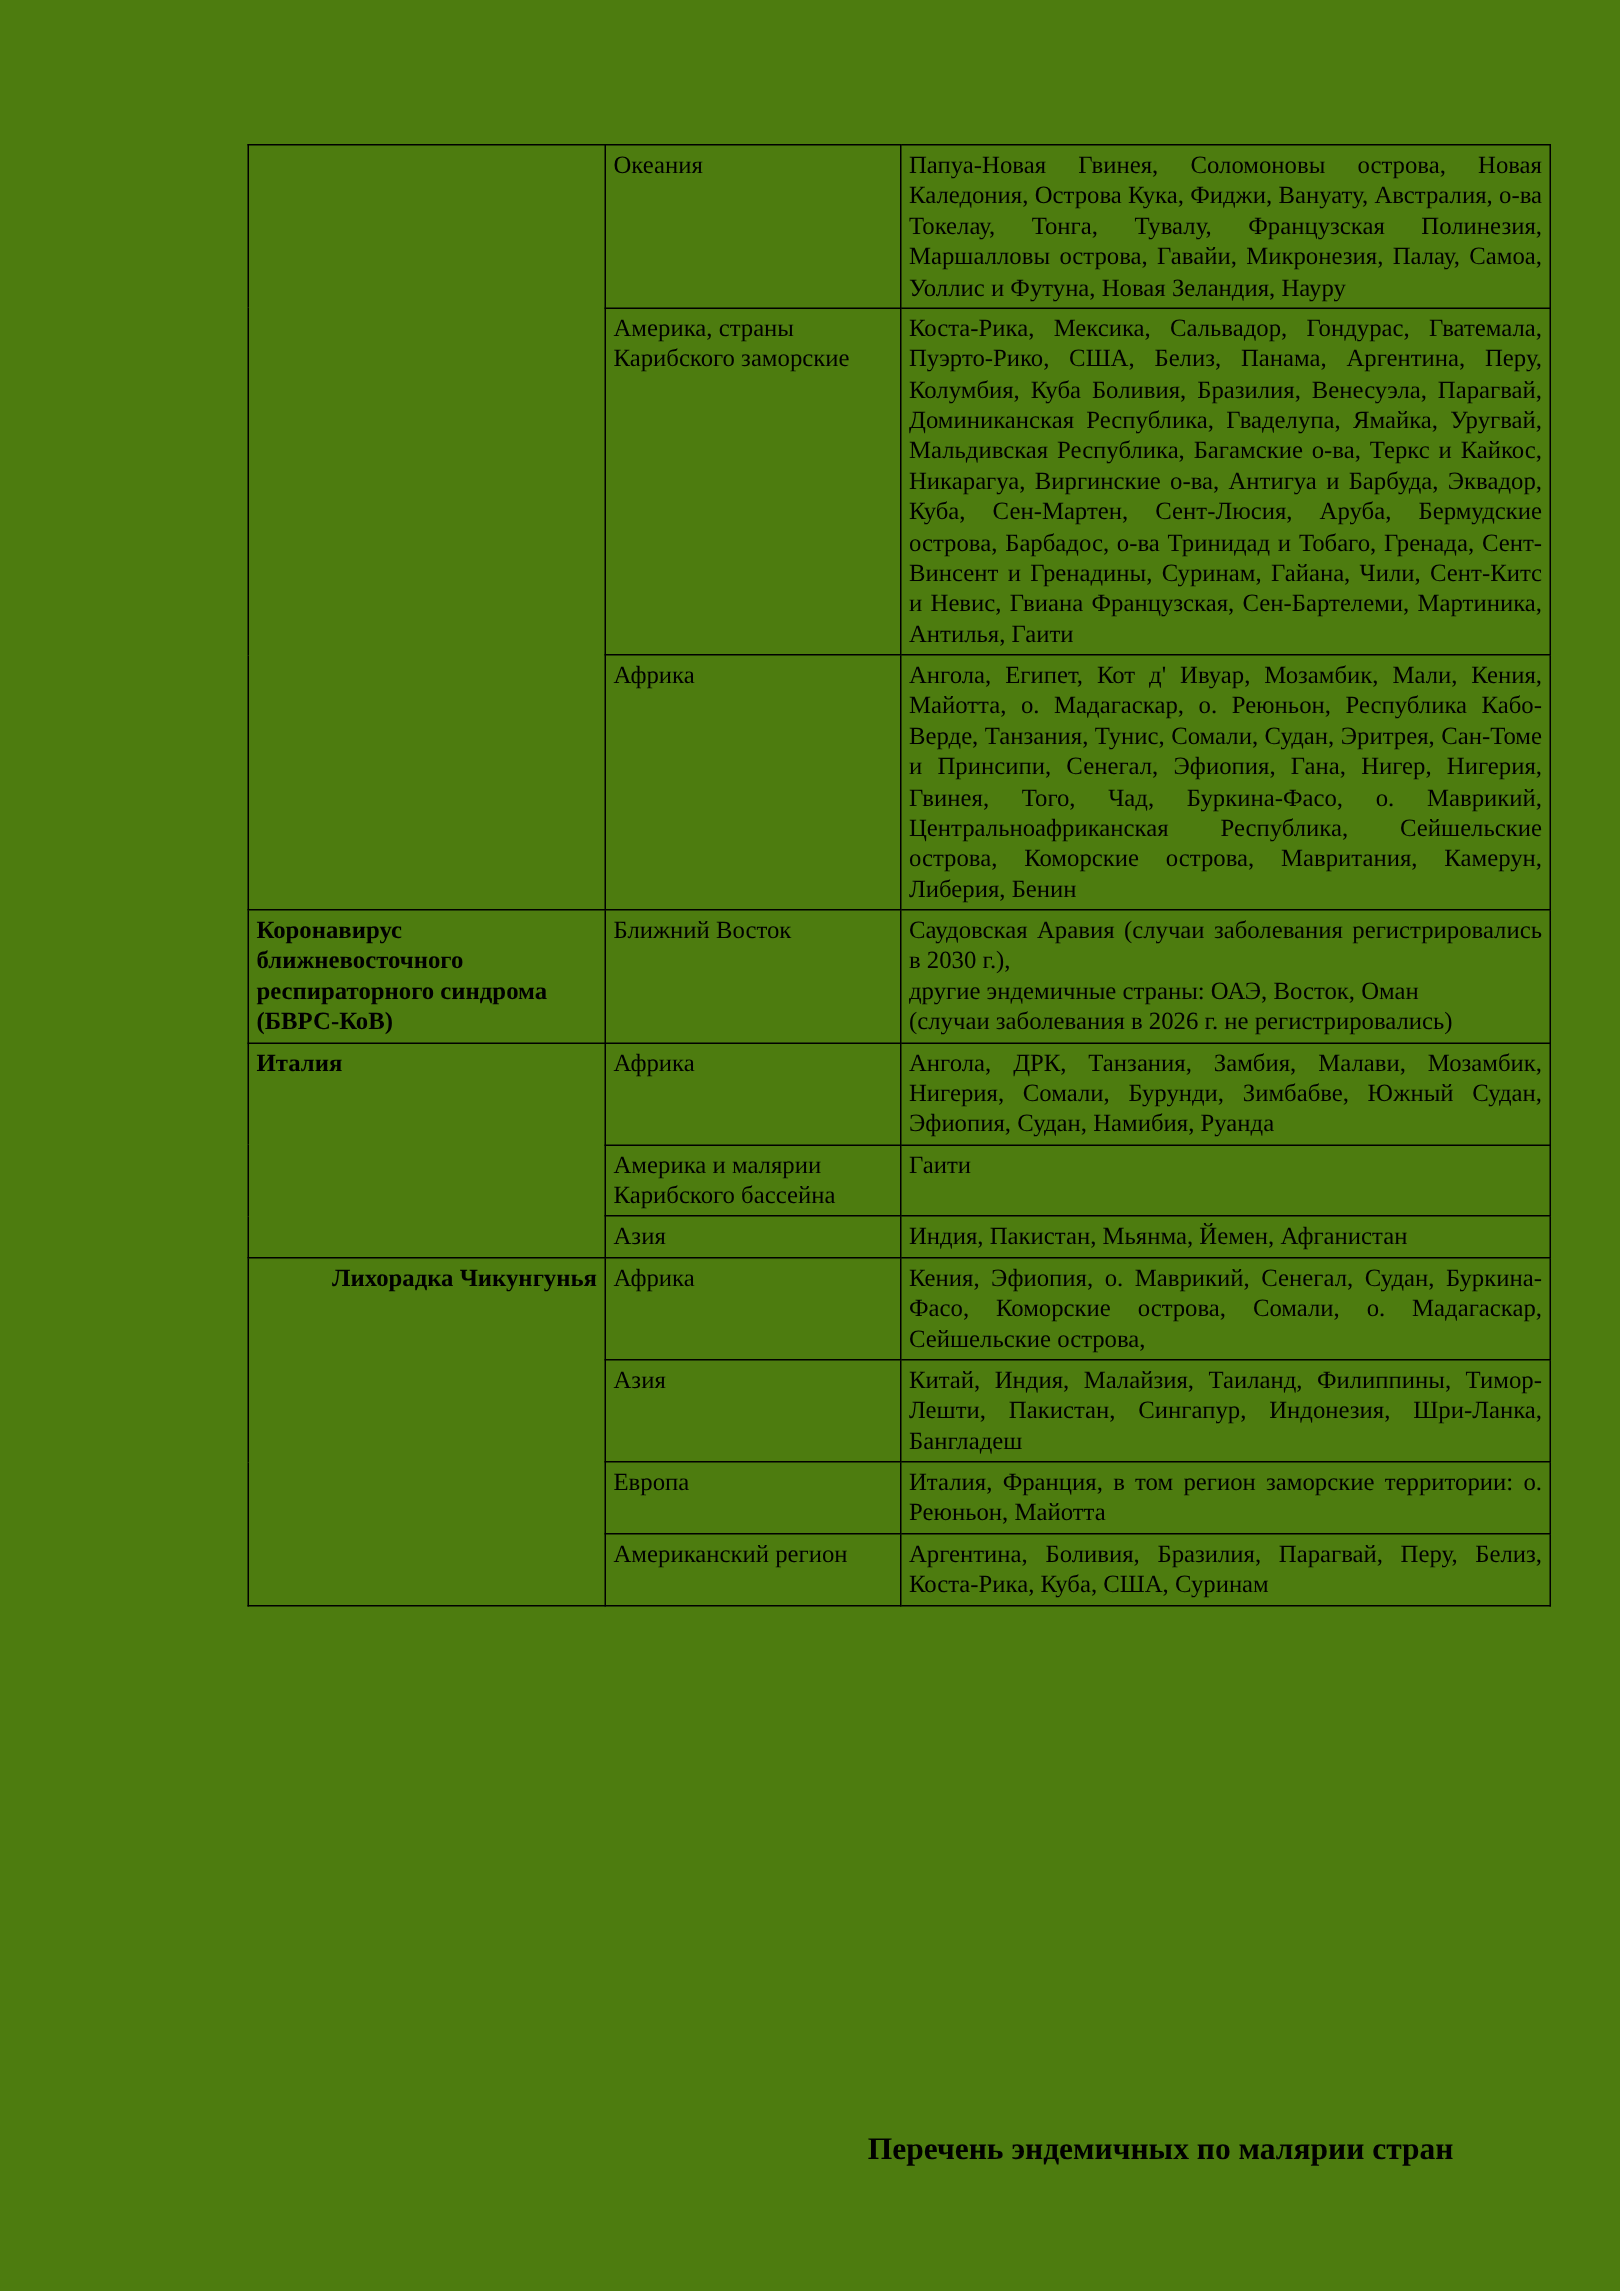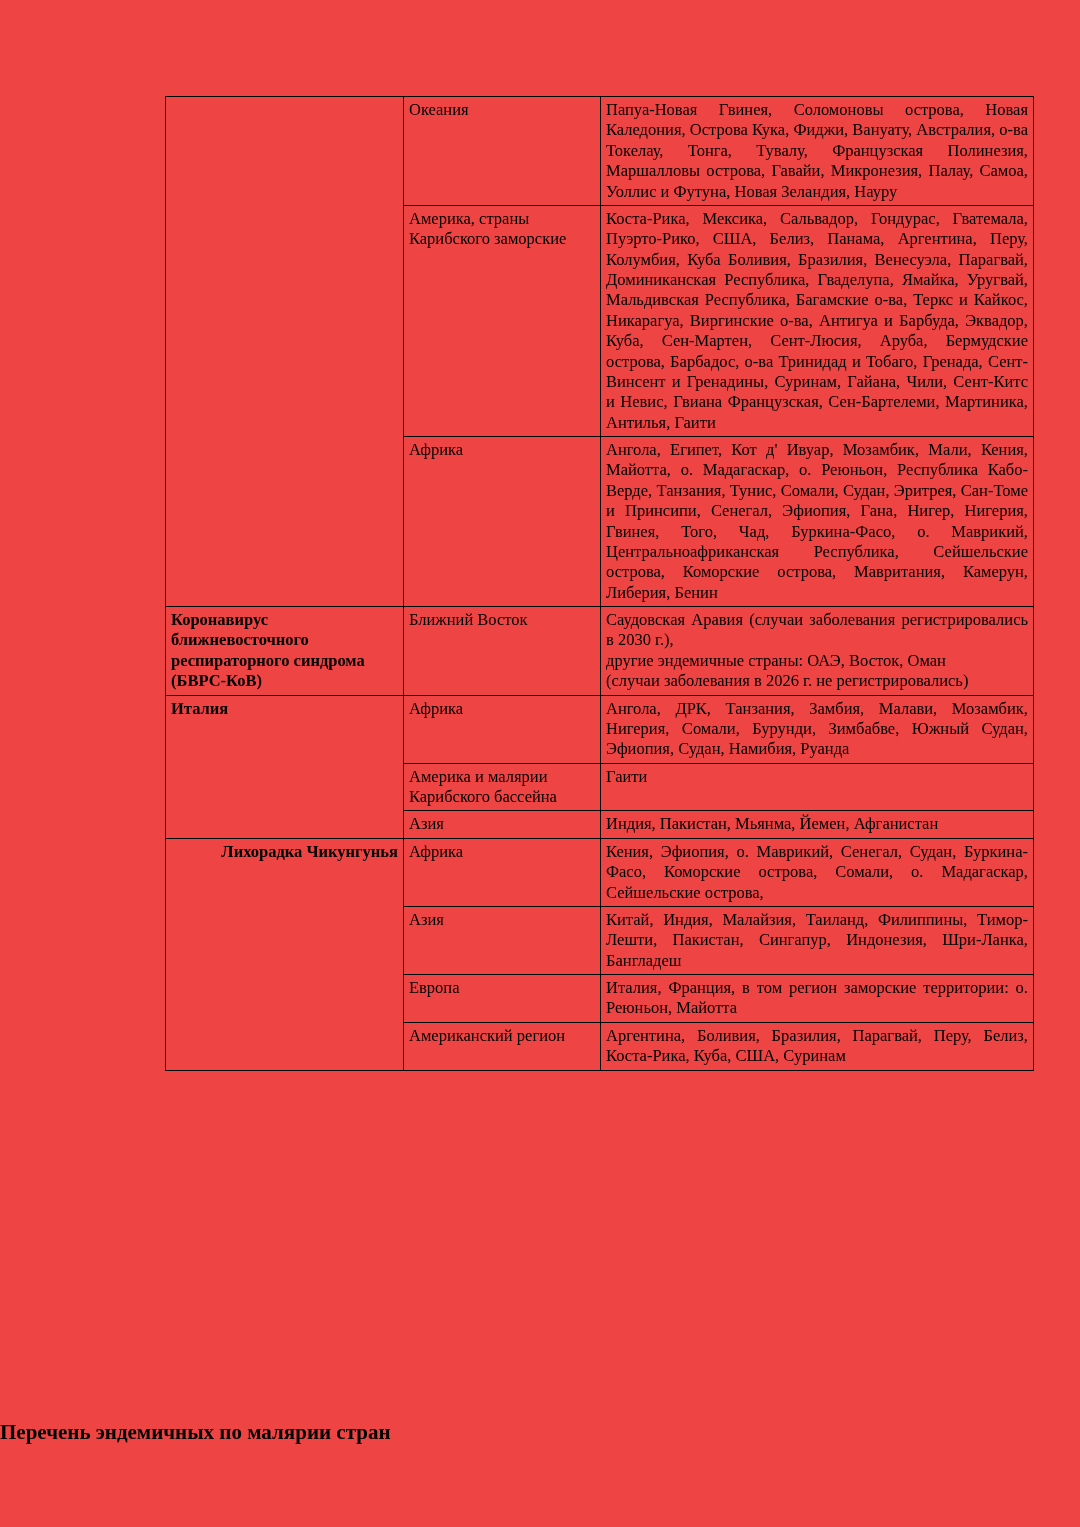--- a/index.html
+++ b/index.html
@@ -4,21 +4,21 @@
 <style>
   html, body {
     margin: 0;
     padding: 0;
     background: #ffffff;
   }
   .page {
     position: relative;
     width: 1080px;
     height: 1527px;
-    background: #ef4444;
+    background: #4d7c0f;
     font-family: "Liberation Serif", "DejaVu Serif", serif;
     color: #000000;
     overflow: hidden;
   }
 
   table.endemic {
     position: absolute;
     left: 165px;
     top: 96px;
     width: 868px;
@@ -66,21 +66,21 @@
 
   .tall-pad { padding-bottom: 26px; }
   .tall-pad2 { padding-bottom: 34px; }
   .tall-pad3 { padding-bottom: 18px; }
 
   .bottom-title {
     position: absolute;
     left: 0;
     top: 1420px;
     width: 969px;
-    text-align: left;
+    text-align: right;
     font-weight: bold;
     font-size: 21px;
     font-family: "Liberation Serif", "DejaVu Serif", serif;
   }
 </style>
 </head>
 <body>
 
 <div class="page">
 

